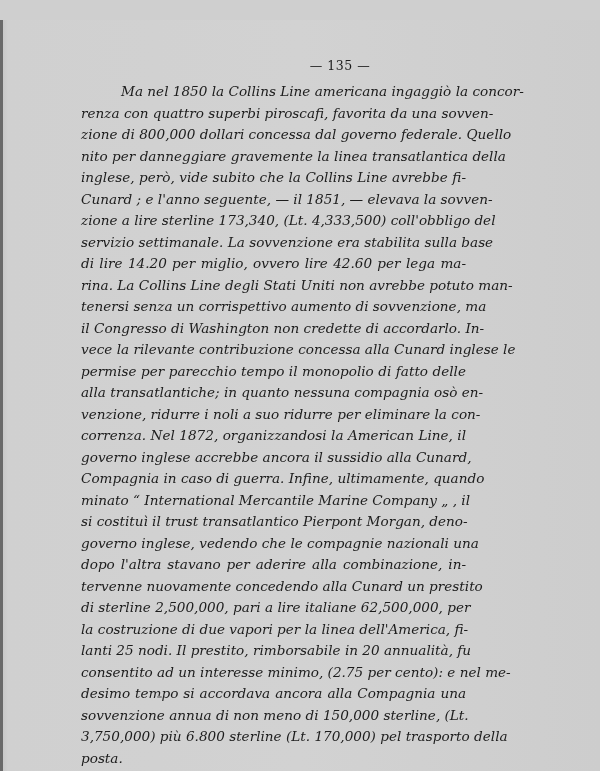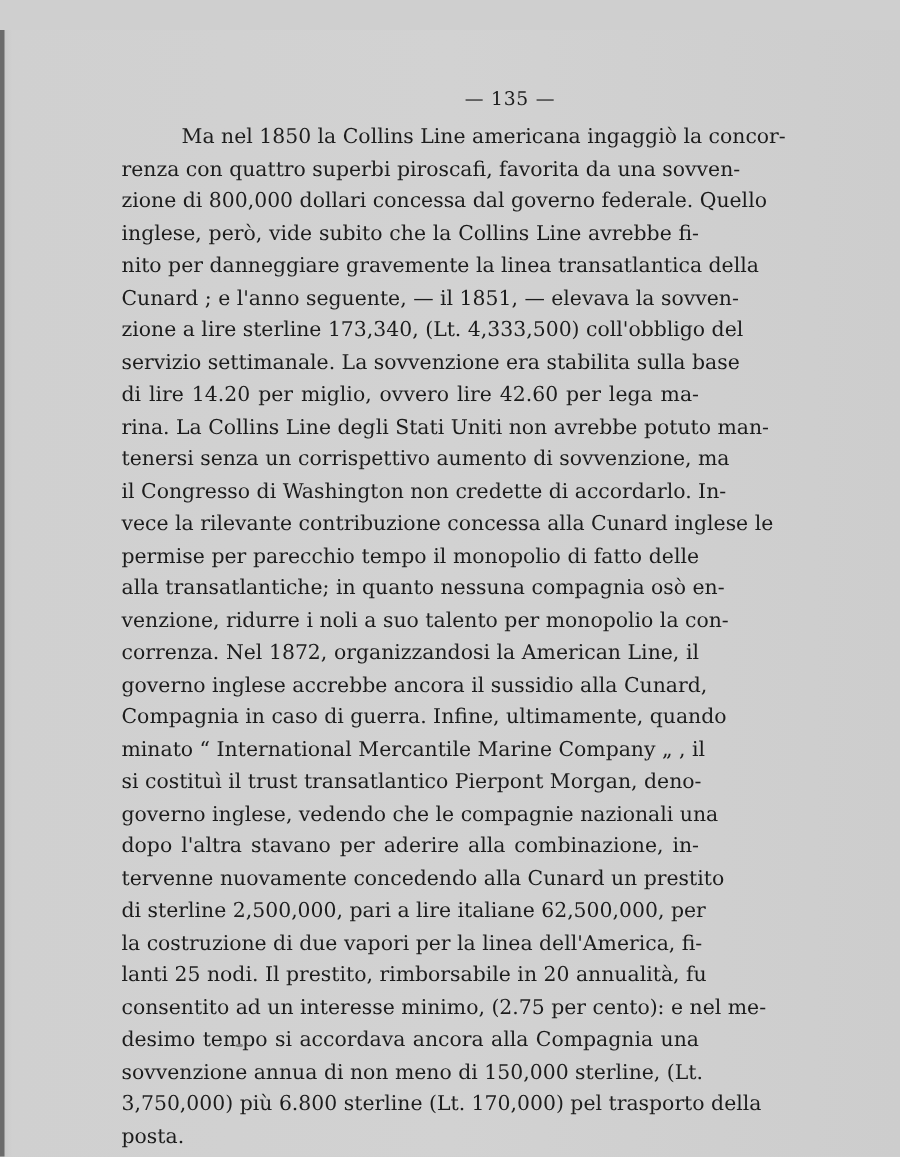--- a/index.html
+++ b/index.html
@@ -45,20 +45,21 @@
       width: 385px;
     }
     .line {
       height: 21.5px;
       line-height: 21.5px;
       font-size: 13.6px;
       white-space: nowrap;
       text-align: justify;
       text-align-last: justify;
       overflow: visible;
+      font-style: italic;
     }
     .line.indent {
       padding-left: 40px;
     }
     .line.last {
       text-align-last: left;
     }
     .smudge {
       position: absolute;
       left: 157px;
@@ -74,33 +75,33 @@
 
 <div class="page">
   <div class="binding-edge"></div>
 
   <div class="page-number">— 135 —</div>
 
   <div class="text-block">
     <div class="line indent">Ma nel 1850 la Collins Line americana ingaggiò la concor-</div>
     <div class="line">renza con quattro superbi piroscafi, favorita da una sovven-</div>
     <div class="line">zione di 800,000 dollari concessa dal governo federale. Quello</div>
+    <div class="line">nito per danneggiare gravemente la linea transatlantica della</div>
     <div class="line">inglese, però, vide subito che la Collins Line avrebbe fi-</div>
-    <div class="line">nito per danneggiare gravemente la linea transatlantica della</div>
     <div class="line">Cunard ; e l'anno seguente, — il 1851, — elevava la sovven-</div>
     <div class="line">zione a lire sterline 173,340, (Lt. 4,333,500) coll'obbligo del</div>
     <div class="line">servizio settimanale. La sovvenzione era stabilita sulla base</div>
     <div class="line">di lire 14.20 per miglio, ovvero lire 42.60 per lega ma-</div>
     <div class="line">rina. La Collins Line degli Stati Uniti non avrebbe potuto man-</div>
     <div class="line">tenersi senza un corrispettivo aumento di sovvenzione, ma</div>
     <div class="line">il Congresso di Washington non credette di accordarlo. In-</div>
     <div class="line">vece la rilevante contribuzione concessa alla Cunard inglese le</div>
     <div class="line">permise per parecchio tempo il monopolio di fatto delle</div>
     <div class="line">alla transatlantiche; in quanto nessuna compagnia osò en-</div>
-    <div class="line">venzione, ridurre i noli a suo talento per monopolio la con-</div>
+    <div class="line">venzione, ridurre i noli a suo ridurre per eliminare la con-</div>
     <div class="line">correnza. Nel 1872, organizzandosi la American Line, il</div>
     <div class="line">governo inglese accrebbe ancora il sussidio alla Cunard,</div>
     <div class="line">Compagnia in caso di guerra. Infine, ultimamente, quando</div>
     <div class="line">minato “ International Mercantile Marine Company „ , il</div>
     <div class="line">si costituì il trust transatlantico Pierpont Morgan, deno-</div>
     <div class="line">governo inglese, vedendo che le compagnie nazionali una</div>
     <div class="line">dopo l'altra stavano per aderire alla combinazione, in-</div>
     <div class="line">tervenne nuovamente concedendo alla Cunard un prestito</div>
     <div class="line">di sterline 2,500,000, pari a lire italiane 62,500,000, per</div>
     <div class="line">la costruzione di due vapori per la linea dell'America, fi-</div>

